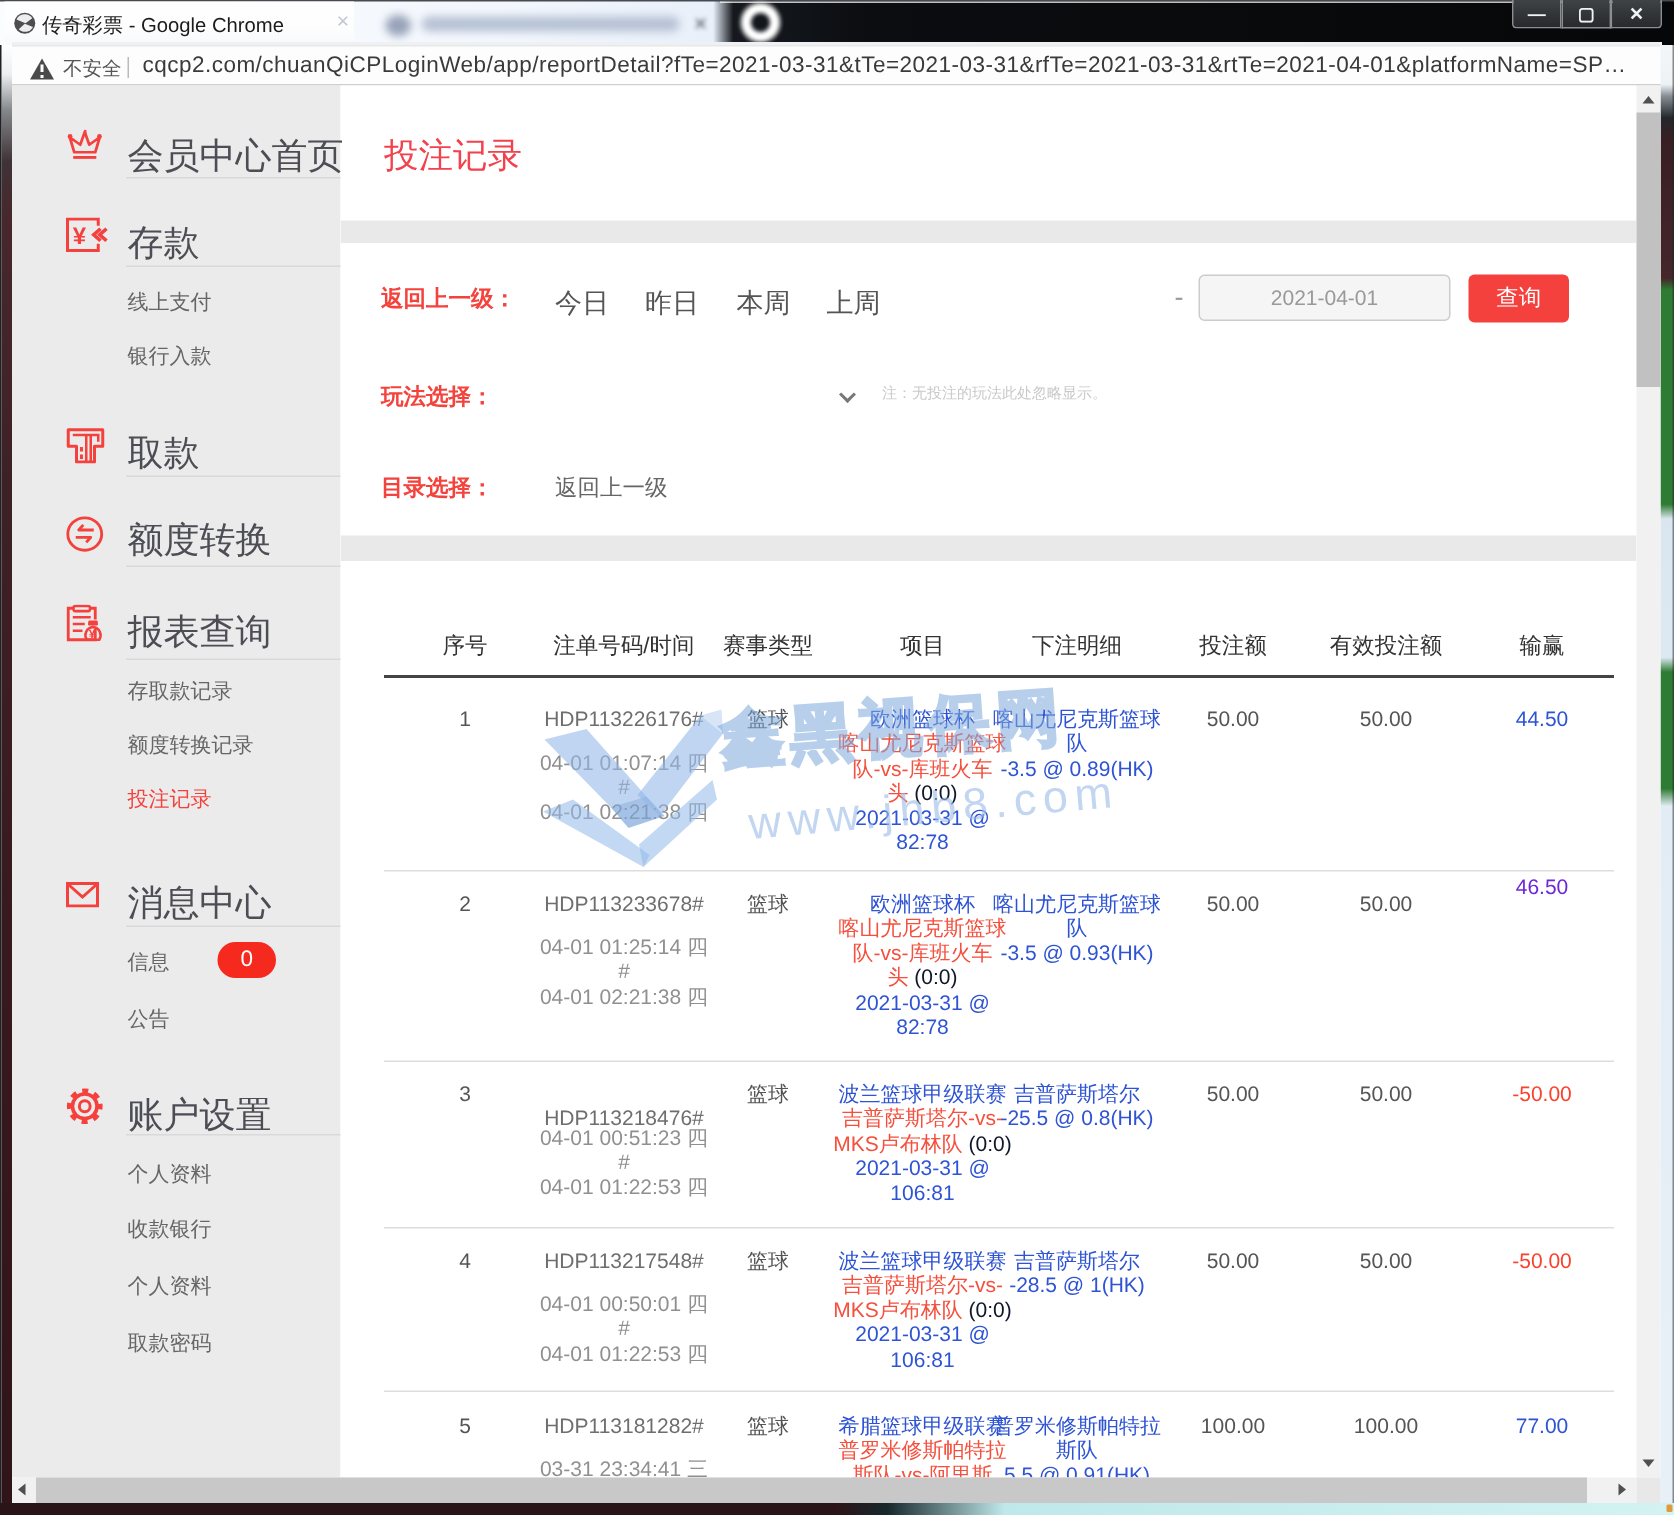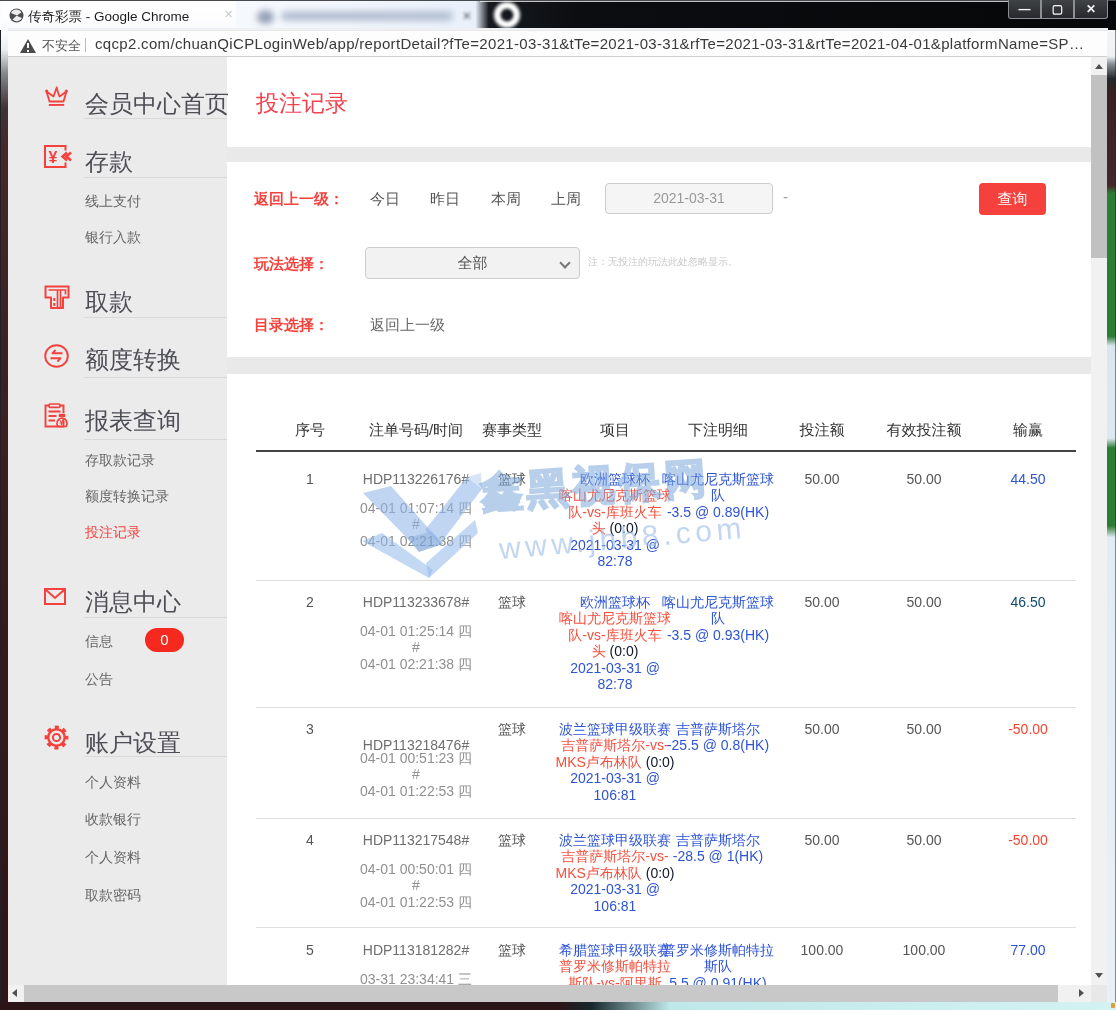--- a/index.html
+++ b/index.html
@@ -65,21 +65,21 @@
 .mi { position:absolute; left:85px; font-size:24px; color:#4d4d55; white-space:nowrap; }
 .si { position:absolute; left:85px; font-size:14px; color:#666; white-space:nowrap; }
 .sdiv { position:absolute; left:84px; width:143px; height:1px; background:#d9d9d9; }
 .icon { position:absolute; left:44px; }
 #badge { left:145px; top:628px; width:39px; height:24px; border-radius:12px; background:#f5291e; color:#fff; font-size:15px; text-align:center; line-height:24px; }
 
 
 .band { position:absolute; left:0; background:#e9e9e9; width:864px; height:16px; }
 #pgtitle { left:29px; top:31px; font-size:23px; color:#f2424d; }
 .flabel { position:absolute; left:27px; font-size:15px; font-weight:bold; color:#f4423c; }
-.flink { position:absolute; font-size:15px; color:#555;text-align:right; }
+.flink { position:absolute; font-size:18px; color:#555;text-align:right; }
 .dinput { position:absolute; top:126px; width:168px; height:31px; background:#f5f5f5; border:1px solid #ccc; border-radius:4px; color:#999; font-size:14px; text-align:center; line-height:29px; }
 #qbtn { left:752px; top:126px; width:67px; height:32px; background:#f5413d; border-radius:4px; color:#fff; font-size:15px; text-align:center; line-height:32px; }
 #sel { left:138px; top:190px; width:215px; height:32px; background:#f2f2f2; border:1px solid #ccc; border-radius:4px; font-size:15px; color:#555; text-align:center; line-height:30px; }
 #selarrow { left:334px; top:202px; width:8px; height:8px; border-left:2px solid #777; border-bottom:2px solid #777; transform:rotate(-45deg); }
 #note { left:361px; top:198px; font-size:10px; color:#c9c9c9; }
 #backlink { left:143px; top:259px; font-size:15px; color:#666; }
 
 
 .th { position:absolute; font-size:15px; color:#333; text-align:center; white-space:nowrap; }
 .td { position:absolute; font-size:14px; text-align:center; line-height:16.4px; }
@@ -130,26 +130,25 @@
 <div class="abs" id="sidebar"></div>
 <div class="abs" id="content">
 <div class="abs" id="pgtitle">投注记录</div>
 <div class="band" style="top:90px;height:15px"></div>
 
 <div class="flabel" style="top:133px">返回上一级：</div>
 <div class="flink" style="left:143px;top:133px">今日</div>
 <div class="flink" style="left:203px;top:133px">昨日</div>
 <div class="flink" style="left:264px;top:133px">本周</div>
 <div class="flink" style="left:324px;top:133px">上周</div>
-<div class="dinput" style="left:378px">2021-03-31</div>
 <div class="flink" style="left:556px;top:131px;color:#999">-</div>
+<div class="dinput" style="left:572px">2021-04-01</div>
 <div class="abs" id="qbtn">查询</div>
 
 <div class="flabel" style="top:198px">玩法选择：</div>
-<div class="abs" id="sel">全部</div>
 <div class="abs" id="selarrow"></div>
 <div class="abs" id="note">注：无投注的玩法此处忽略显示。</div>
 
 <div class="flabel" style="top:259px">目录选择：</div>
 <div class="abs" id="backlink">返回上一级</div>
 
 <div class="band" style="top:300px;height:17px"></div>
 
 <div id="table-items">
 <div class="th" style="left:83px;top:364px;transform:translateX(-50%)">序号</div>
@@ -197,21 +196,21 @@
         <div class="blue">2021-03-31 @</div>
         <div class="blue">82:78</div>
       </div>
 <div class="td" style="left:411px;top:537px;width:160px">
         <div class="blue">喀山尤尼克斯篮球</div>
         <div class="blue">队</div>
         <div class="blue">-3.5 @ 0.93(HK)</div>
       </div>
 <div class="td" style="left:555px;top:537px;width:80px;color:#555">50.00</div>
 <div class="td" style="left:652px;top:537px;width:90px;color:#555">50.00</div>
-<div class="td" style="left:761px;top:537px;width:80px;color:#0c4a6e">46.50</div>
+<div class="td" style="left:761px;top:526px;width:80px;color:#6d28d9">46.50</div>
 <div class="td" style="left:63px;top:664px;width:40px;color:#555">3</div>
 <div class="td" style="left:114px;top:680px;width:150px;color:#6e6e6e">HDP113218476#</div>
 <div class="td" style="left:114px;top:693px;width:150px;color:#909090">04-01 00:51:23 四<br>#<br>04-01 01:22:53 四</div>
 <div class="td" style="left:255px;top:664px;width:60px;color:#555">篮球</div>
 <div class="td" style="left:313px;top:664px;width:150px">
         <div class="blue">波兰篮球甲级联赛</div>
         <div class="red">吉普萨斯塔尔-vs-</div>
         <div class="red">MKS卢布林队 <span class="dark">(0:0)</span></div>
         <div class="blue">2021-03-31 @</div>
         <div class="blue">106:81</div>

